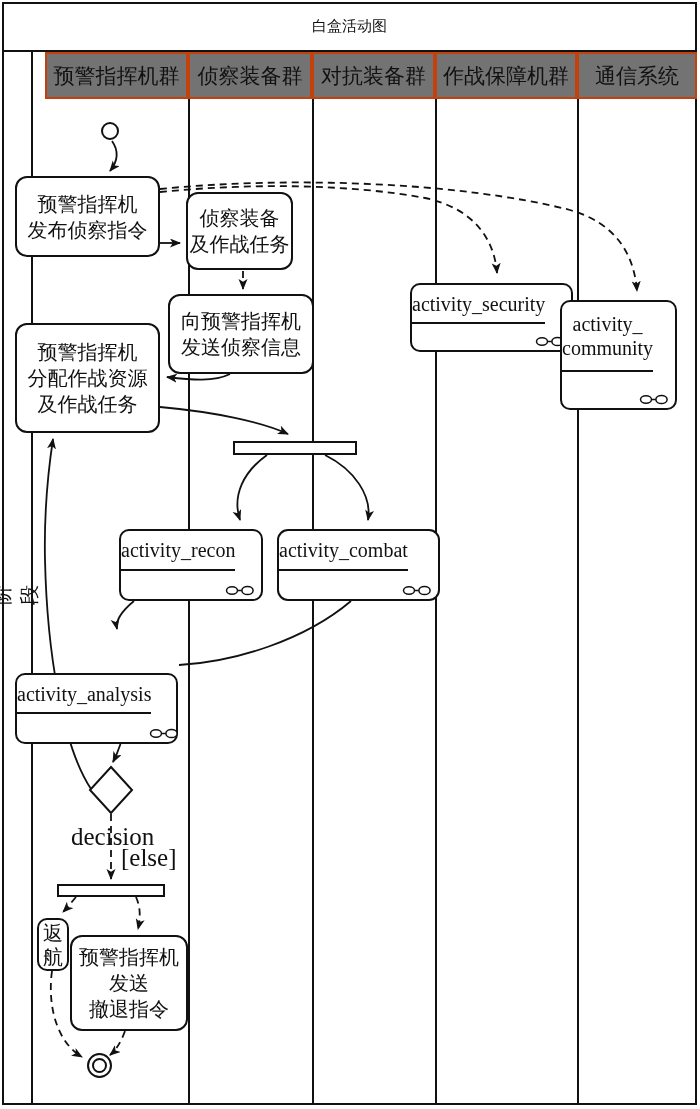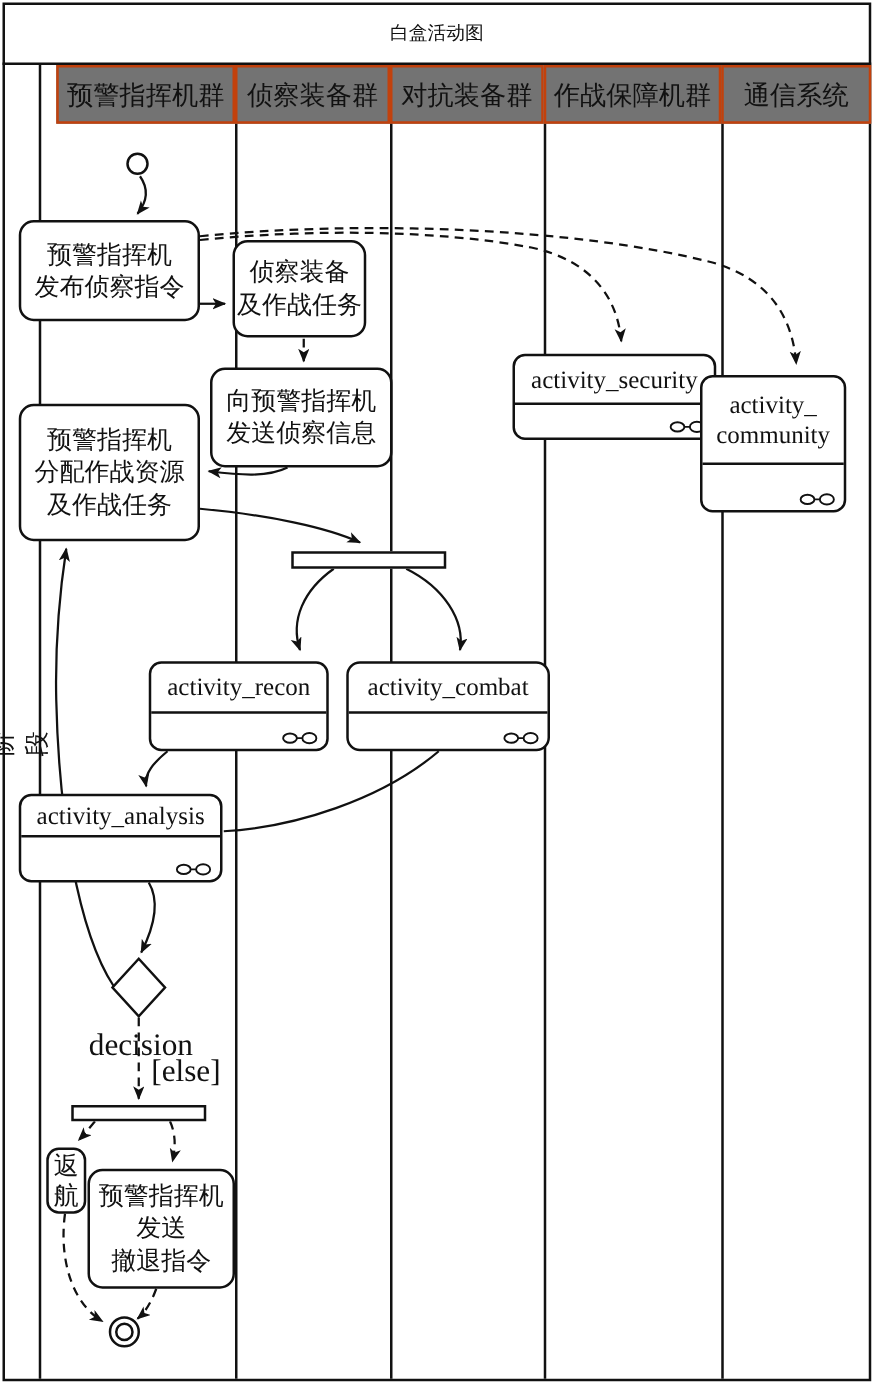--- a/index.html
+++ b/index.html
@@ -20,21 +20,21 @@
   
   svg.edges{position:absolute;left:0;top:0;width:700px;height:1109px;z-index:2;pointer-events:none;}
   svg.edges path.e{fill:none;stroke:#111;stroke-width:1.8px;}
   svg.edges path.dashed{stroke-dasharray:7 5;}
   svg.edges polygon.decision{fill:#fff;stroke:#111;stroke-width:2px;}
   
   .node{background:#fff;border:2px solid #111;border-radius:12px;z-index:3;
     display:flex;flex-direction:column;align-items:center;justify-content:center;
     font-size:20px;line-height:26px;text-align:center;white-space:nowrap;}
   .act{background:#fff;border:2px solid #111;border-radius:10px;z-index:3;
-    display:flex;flex-direction:column;font-size:20px;text-align:center;}
+    display:flex;flex-direction:row;font-size:20px;text-align:center;}
   .act .act-title{display:flex;align-items:center;justify-content:center;
     border-bottom:2px solid #111;line-height:24px;white-space:nowrap;}
   .act .act-foot{position:relative;flex:1;}
   .subicon{position:absolute;right:6px;bottom:3px;}
   .subicon ellipse{fill:#fff;stroke:#111;stroke-width:1.5px;}
   .subicon line{stroke:#111;stroke-width:1.5px;}
   .bar{background:#fff;border:2px solid #111;z-index:3;}
   .start-node{left:101px;top:122px;width:18px;height:18px;border:2px solid #111;
     border-radius:50%;background:#fff;z-index:3;}
   .end-node{left:87px;top:1053px;width:25px;height:25px;border:2px solid #111;
@@ -159,21 +159,21 @@
     <div class="act-title" style="height:38px;">activity_combat</div>
     <div class="act-foot">
       <svg class="subicon" width="30" height="11" viewBox="0 0 30 11">
           <ellipse cx="7" cy="5.5" rx="5.5" ry="3.7"></ellipse>
           <line x1="12.5" y1="5.5" x2="17" y2="5.5"></line>
           <ellipse cx="22.5" cy="5.5" rx="5.6" ry="4.1"></ellipse>
         </svg>
     </div>
   </div>
 
-  <div class="abs act" style="left:15px;top:635px;width:163px;height:71px;gap:34px;">
+  <div class="abs act" style="left:15px;top:673px;width:163px;height:71px;gap:34px;">
     <div class="act-title" style="height:37px;">activity_analysis</div>
     <div class="act-foot">
       <svg class="subicon" width="30" height="11" viewBox="0 0 30 11">
           <ellipse cx="7" cy="5.5" rx="5.5" ry="3.7"></ellipse>
           <line x1="12.5" y1="5.5" x2="17" y2="5.5"></line>
           <ellipse cx="22.5" cy="5.5" rx="5.6" ry="4.1"></ellipse>
         </svg>
     </div>
   </div>
 

